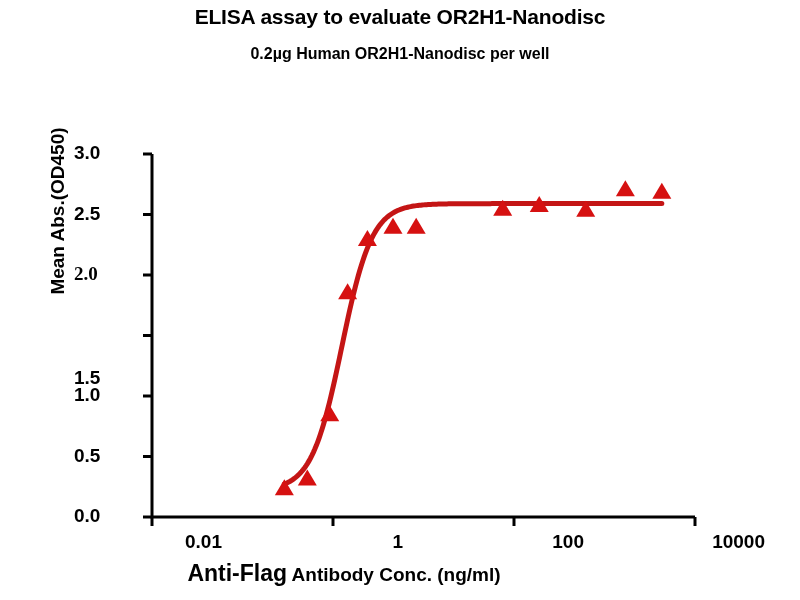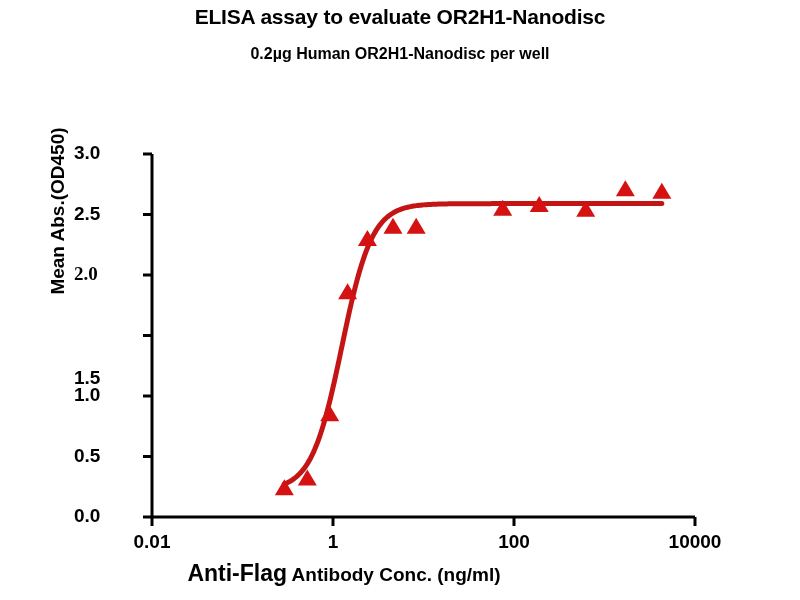--- a/index.html
+++ b/index.html
@@ -19,21 +19,21 @@
     position:absolute;left:-92px;top:200px;width:300px;
     transform:rotate(-90deg);transform-origin:center center;
     text-align:center;font-size:19px;font-weight:bold;white-space:nowrap;
   }
 
   .xlabel{position:absolute;left:0;top:560px;width:688px;text-align:center;white-space:nowrap;}
   .xlabel .big{font-size:23px;font-weight:bold;}
   .xlabel .small{font-size:19px;font-weight:bold;}
 
   .ytick-label{position:absolute;font-size:19px;font-weight:bold;text-align:left;width:60px;}
-  .xtick-label{position:absolute;font-size:19px;font-weight:bold;text-align:center;}
+  .xtick-label{position:absolute;font-size:19px;font-weight:bold;text-align:right;}
 
   svg.plot{position:absolute;left:0;top:0;width:800px;height:600px;overflow:visible;}
 </style>
 </head>
 <body>
 
 <div id="figure">
 
   <div class="title-block">
     <div class="title-main">ELISA assay to evaluate OR2H1-Nanodisc</div>

